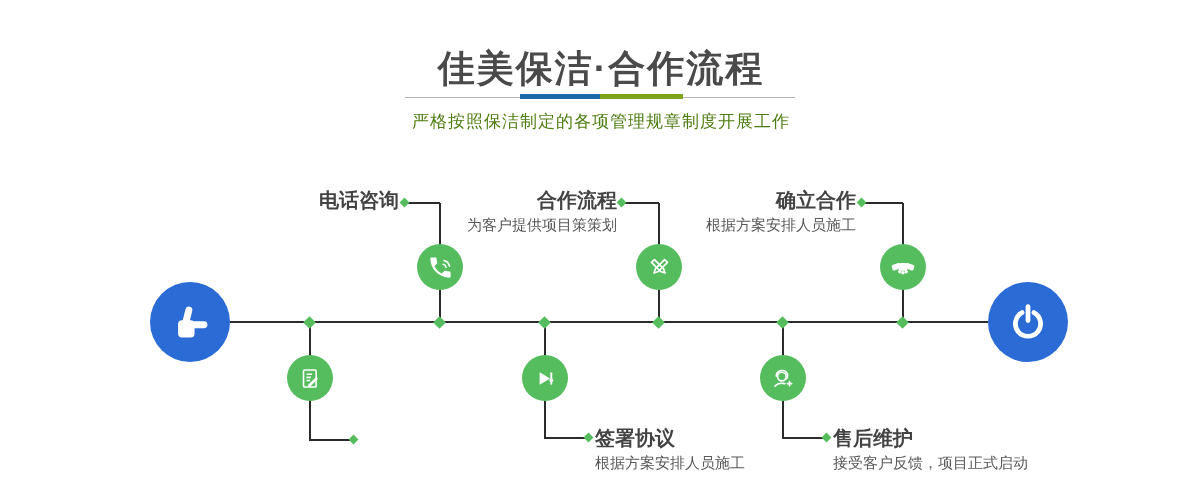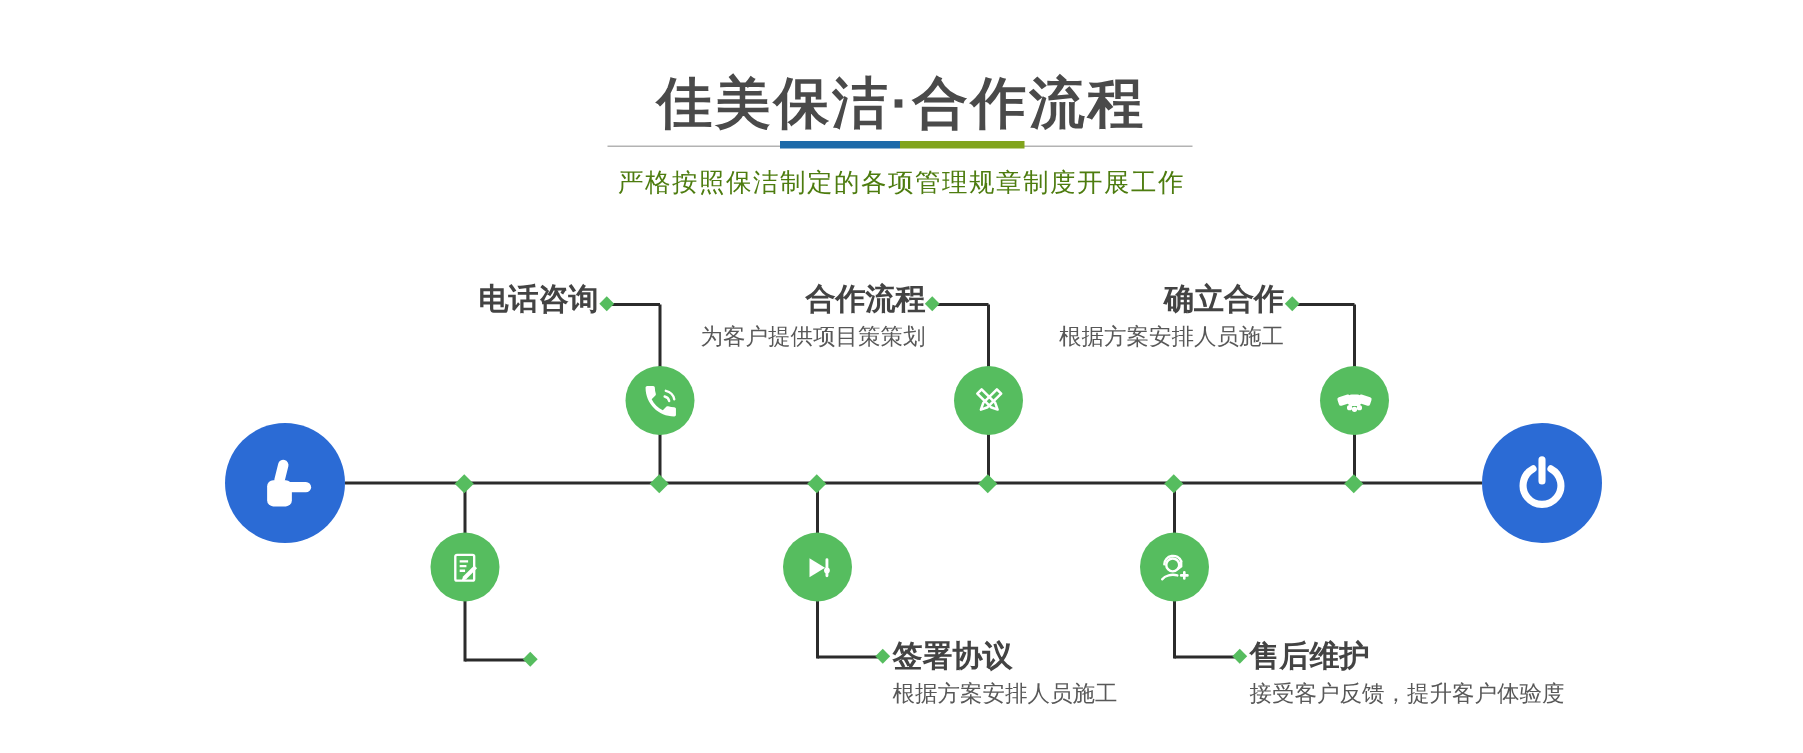--- a/index.html
+++ b/index.html
@@ -199,16 +199,16 @@
     <div class="step-title">确立合作</div>
     <div class="step-desc">根据方案安排人员施工</div>
   </div>
 
   <div class="step-text bottom b2">
     <div class="step-title">签署协议</div>
     <div class="step-desc">根据方案安排人员施工</div>
   </div>
   <div class="step-text bottom b3">
     <div class="step-title">售后维护</div>
-    <div class="step-desc">接受客户反馈，提升客户体验度</div>
+    <div class="step-desc">接受客户反馈，项目正式启动</div>
   </div>
 
 </div>
 
 </body></html>

